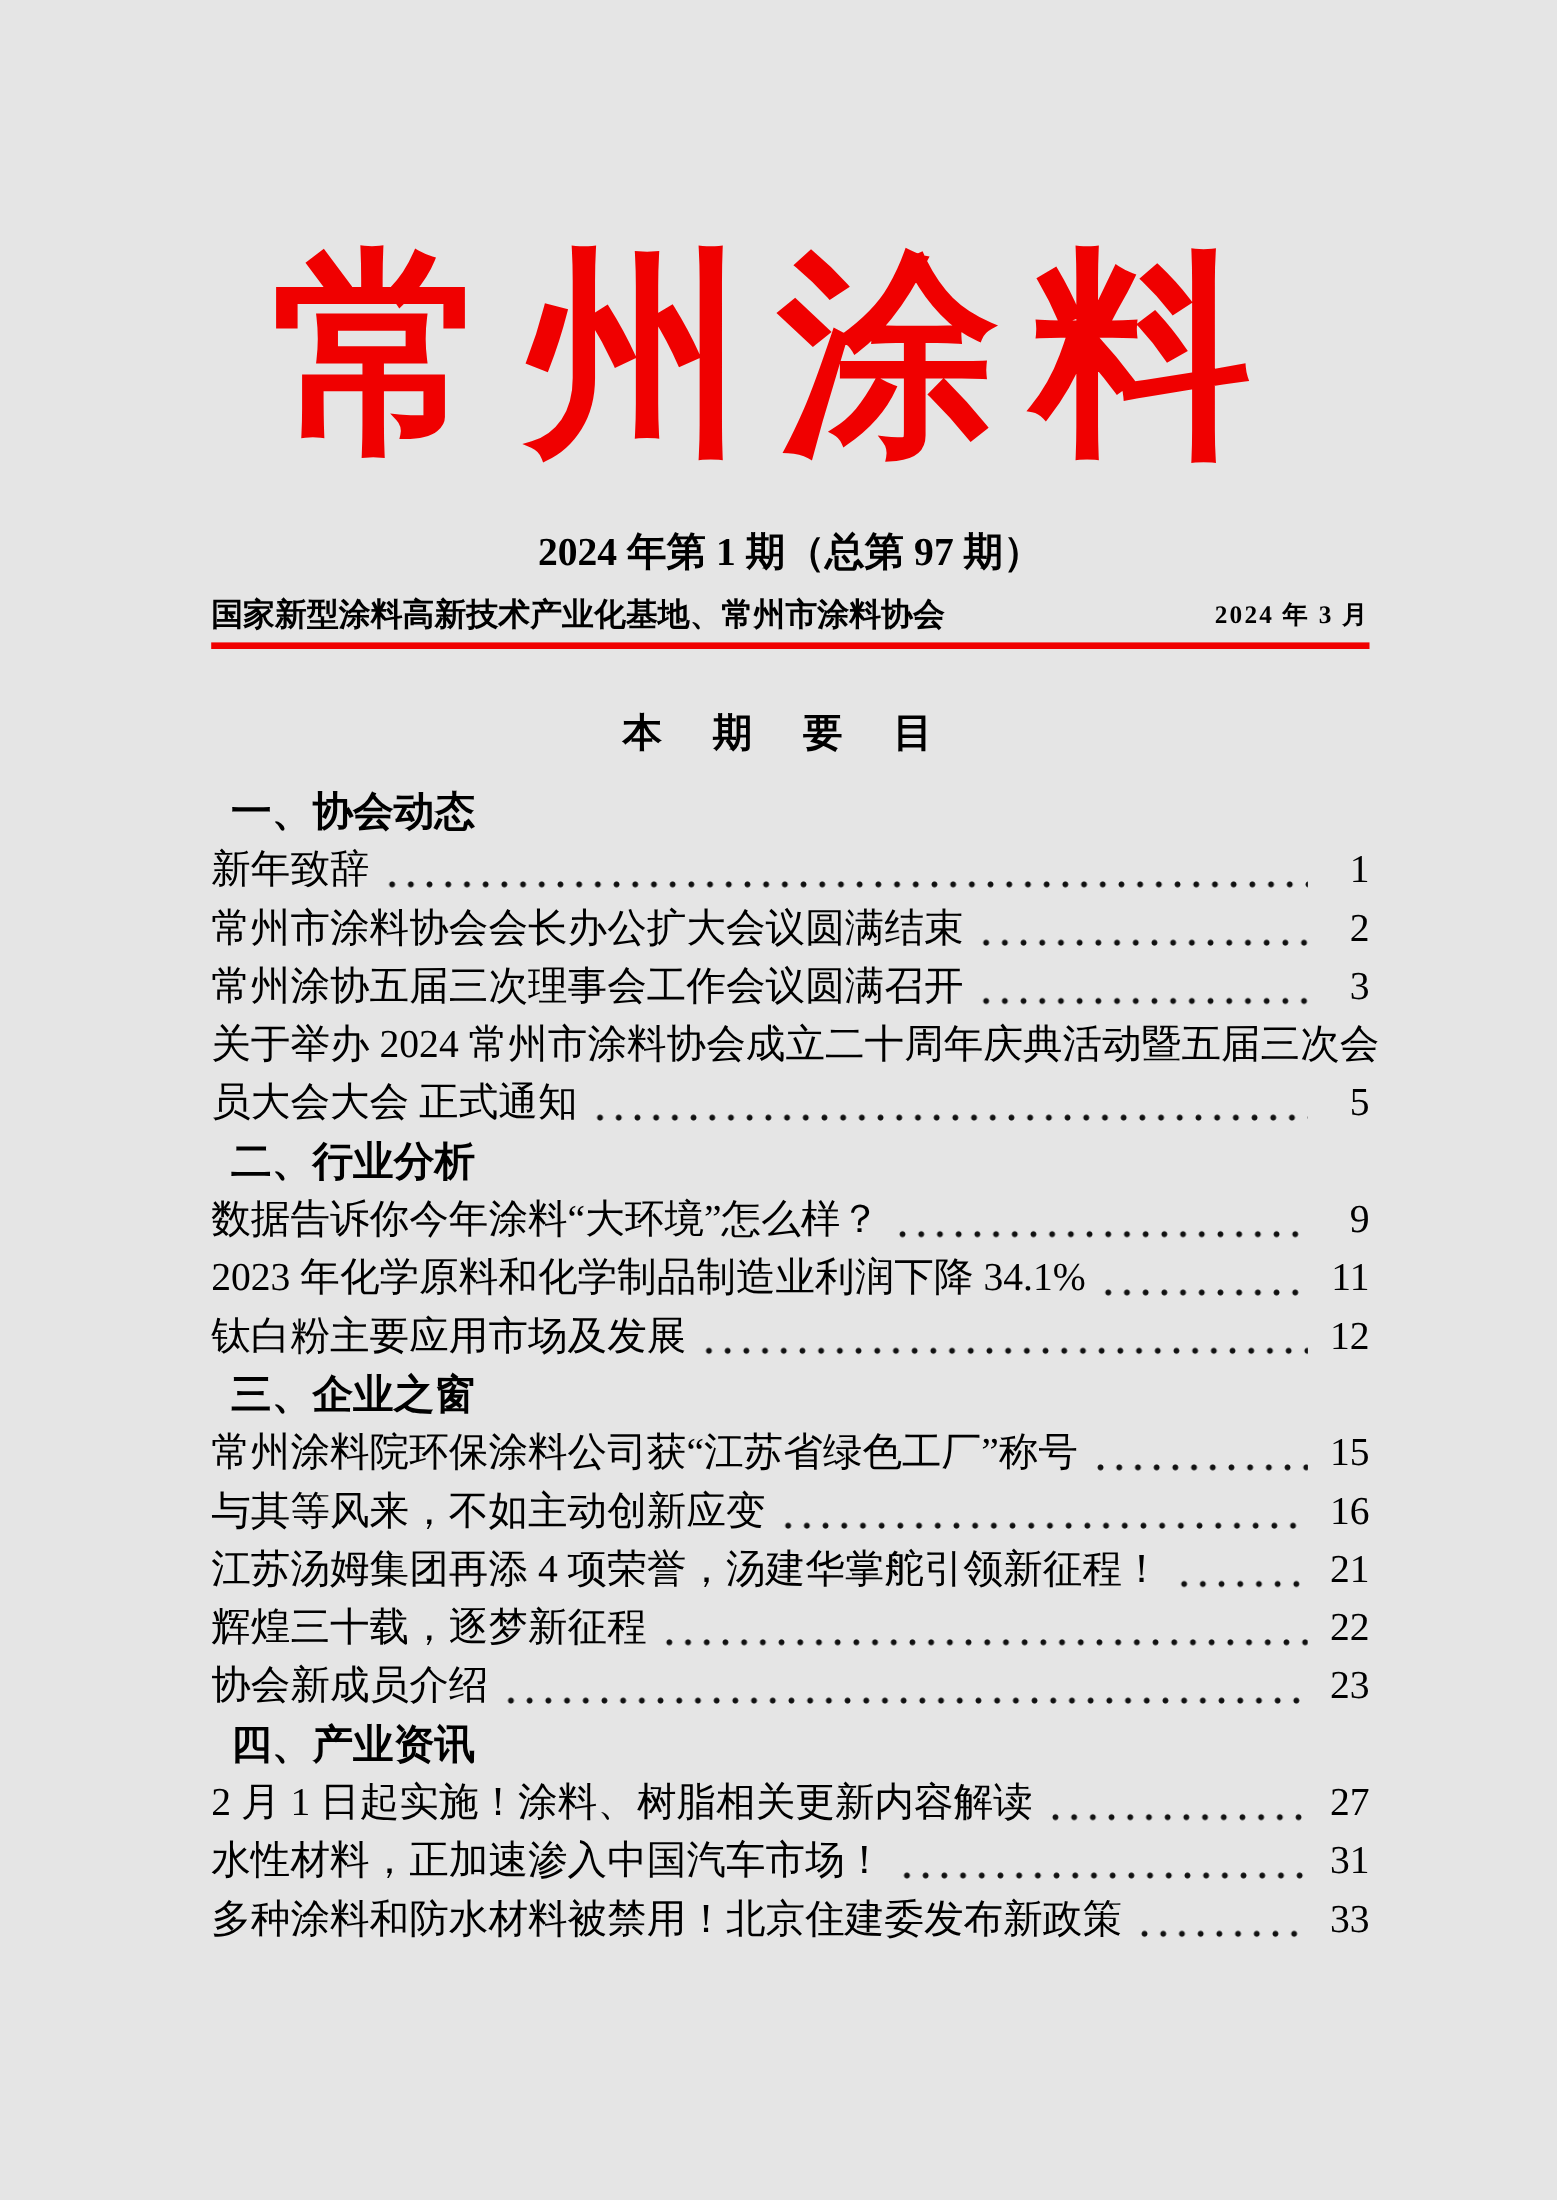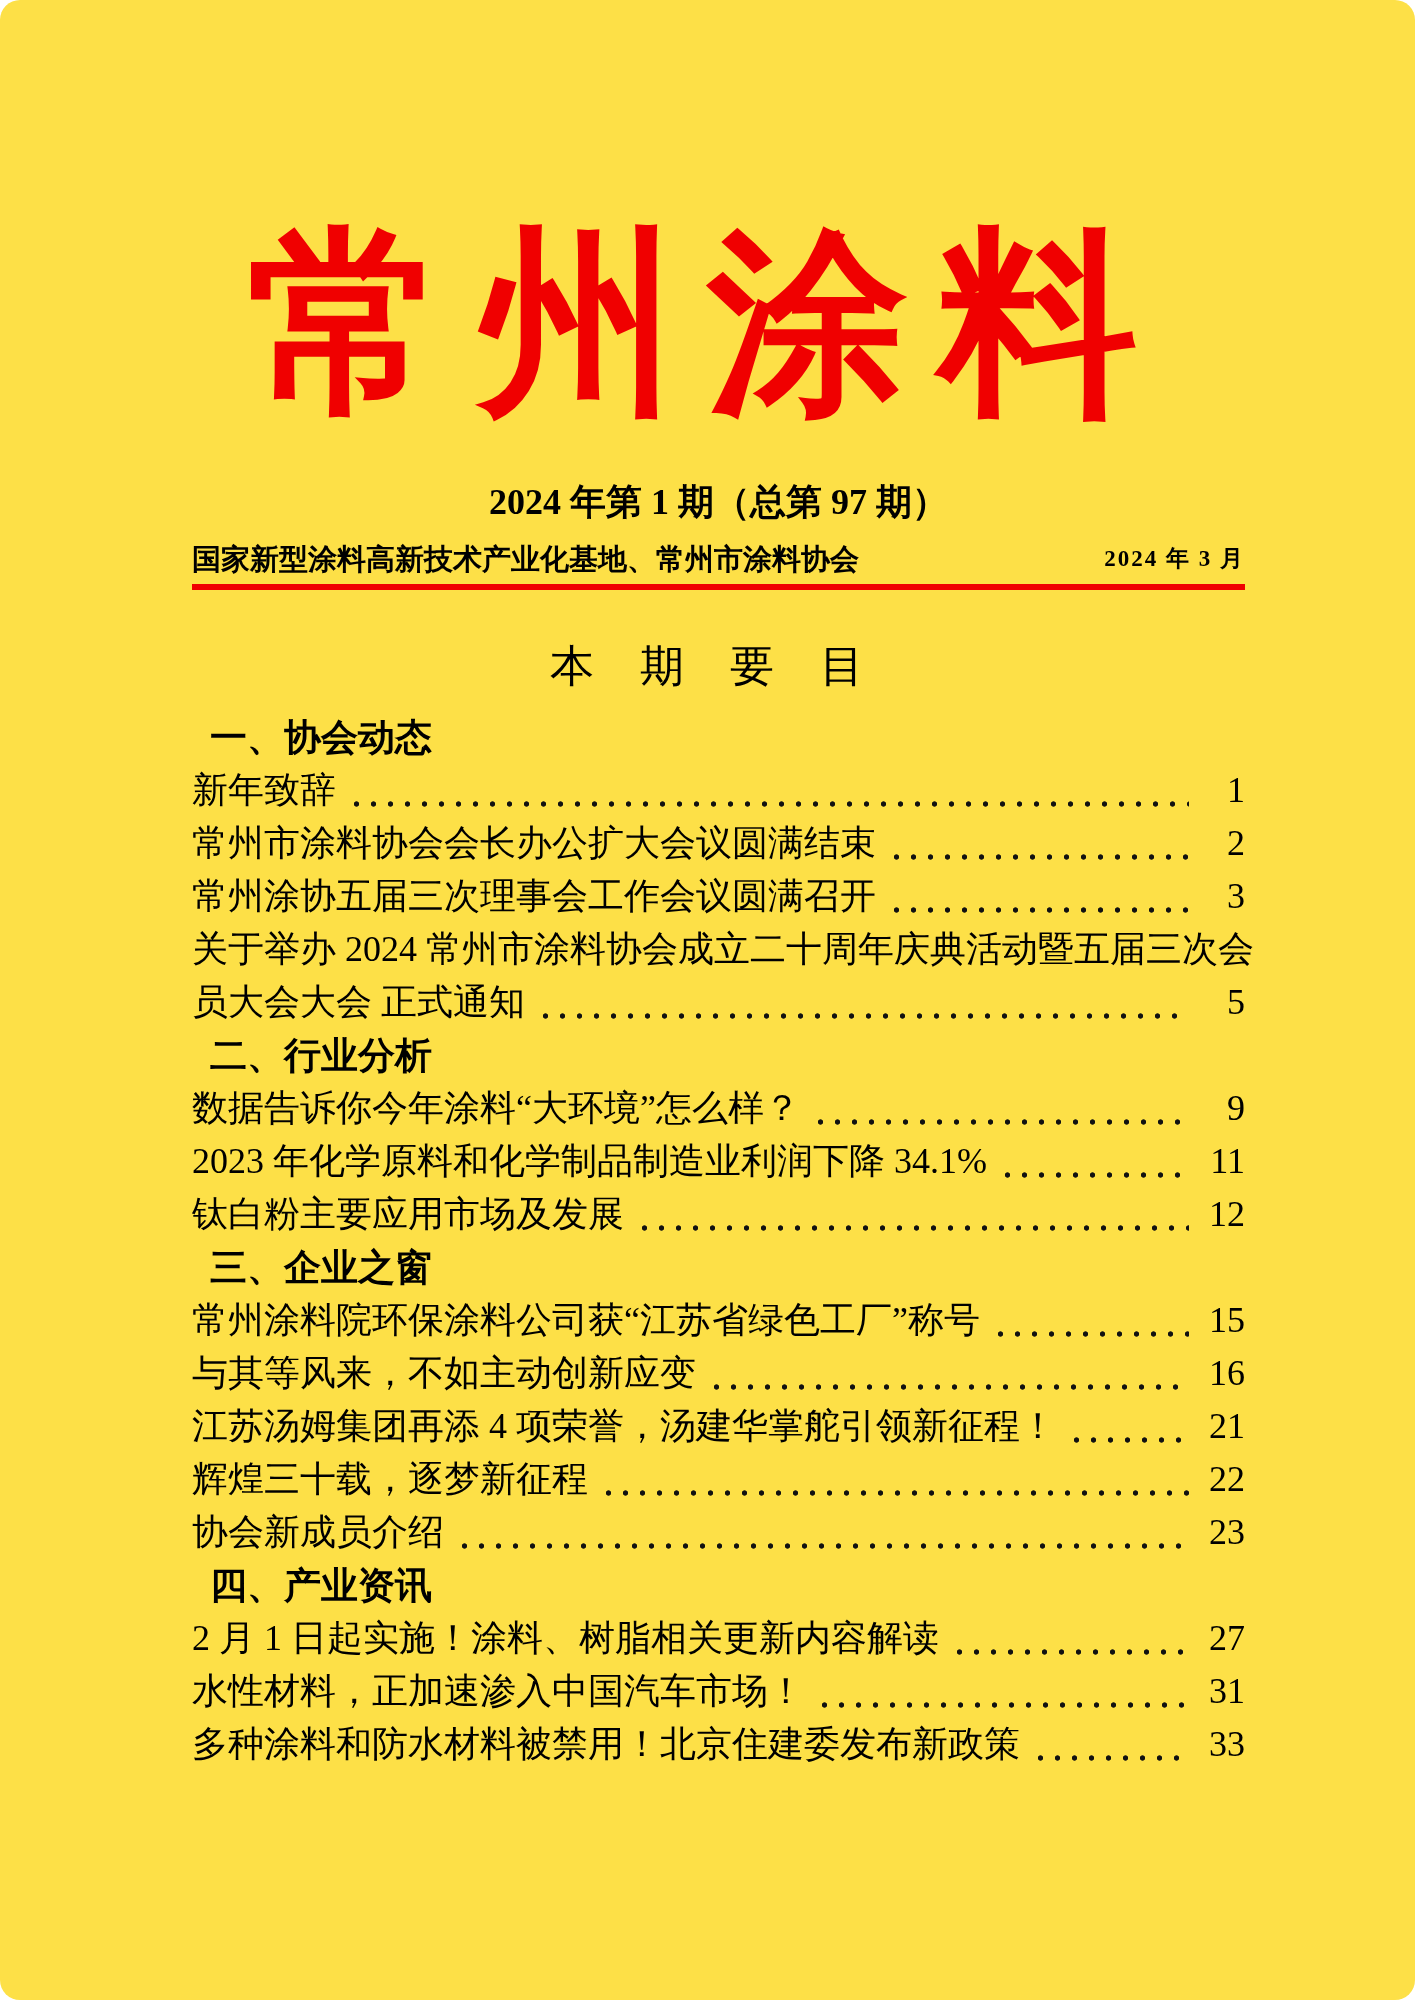--- a/index.html
+++ b/index.html
@@ -1,24 +1,23 @@
 <!DOCTYPE html>
 <html><head>
 <meta charset="utf-8">
 <style>
   html, body { margin: 0; padding: 0; background: #ffffff; }
   .page {
     position: relative;
     width: 1415px;
     height: 2000px;
-    background: #fde047;
+    background: #e5e5e5;
     overflow: hidden;
     font-family: "Liberation Serif", "DejaVu Serif", serif;
     color: #000000;
-    border-radius: 20px;
   }
   .masthead-title {
     position: absolute;
     top: 205px;
     left: 0;
     width: 100%;
     height: 240px;
     line-height: 240px;
     text-align: center;
     font-family: "Liberation Serif", "DejaVu Serif", serif;
@@ -58,22 +57,22 @@
     width: 1053px;
     height: 6px;
   }
   .toc-title {
     position: absolute;
     top: 634px;
     left: 192px;
     width: 1053px;
     text-align: center;
     font-family: "Liberation Sans", "DejaVu Sans", sans-serif;
-    font-weight: normal;
-    font-size: 44px;
+    font-weight: bold;
+    font-size: 36px;
     line-height: 64px;
     letter-spacing: 46px;
     text-indent: 23px;
     white-space: nowrap;
   }
   .toc {
     position: absolute;
     top: 711px;
     left: 192px;
     width: 1053px;

